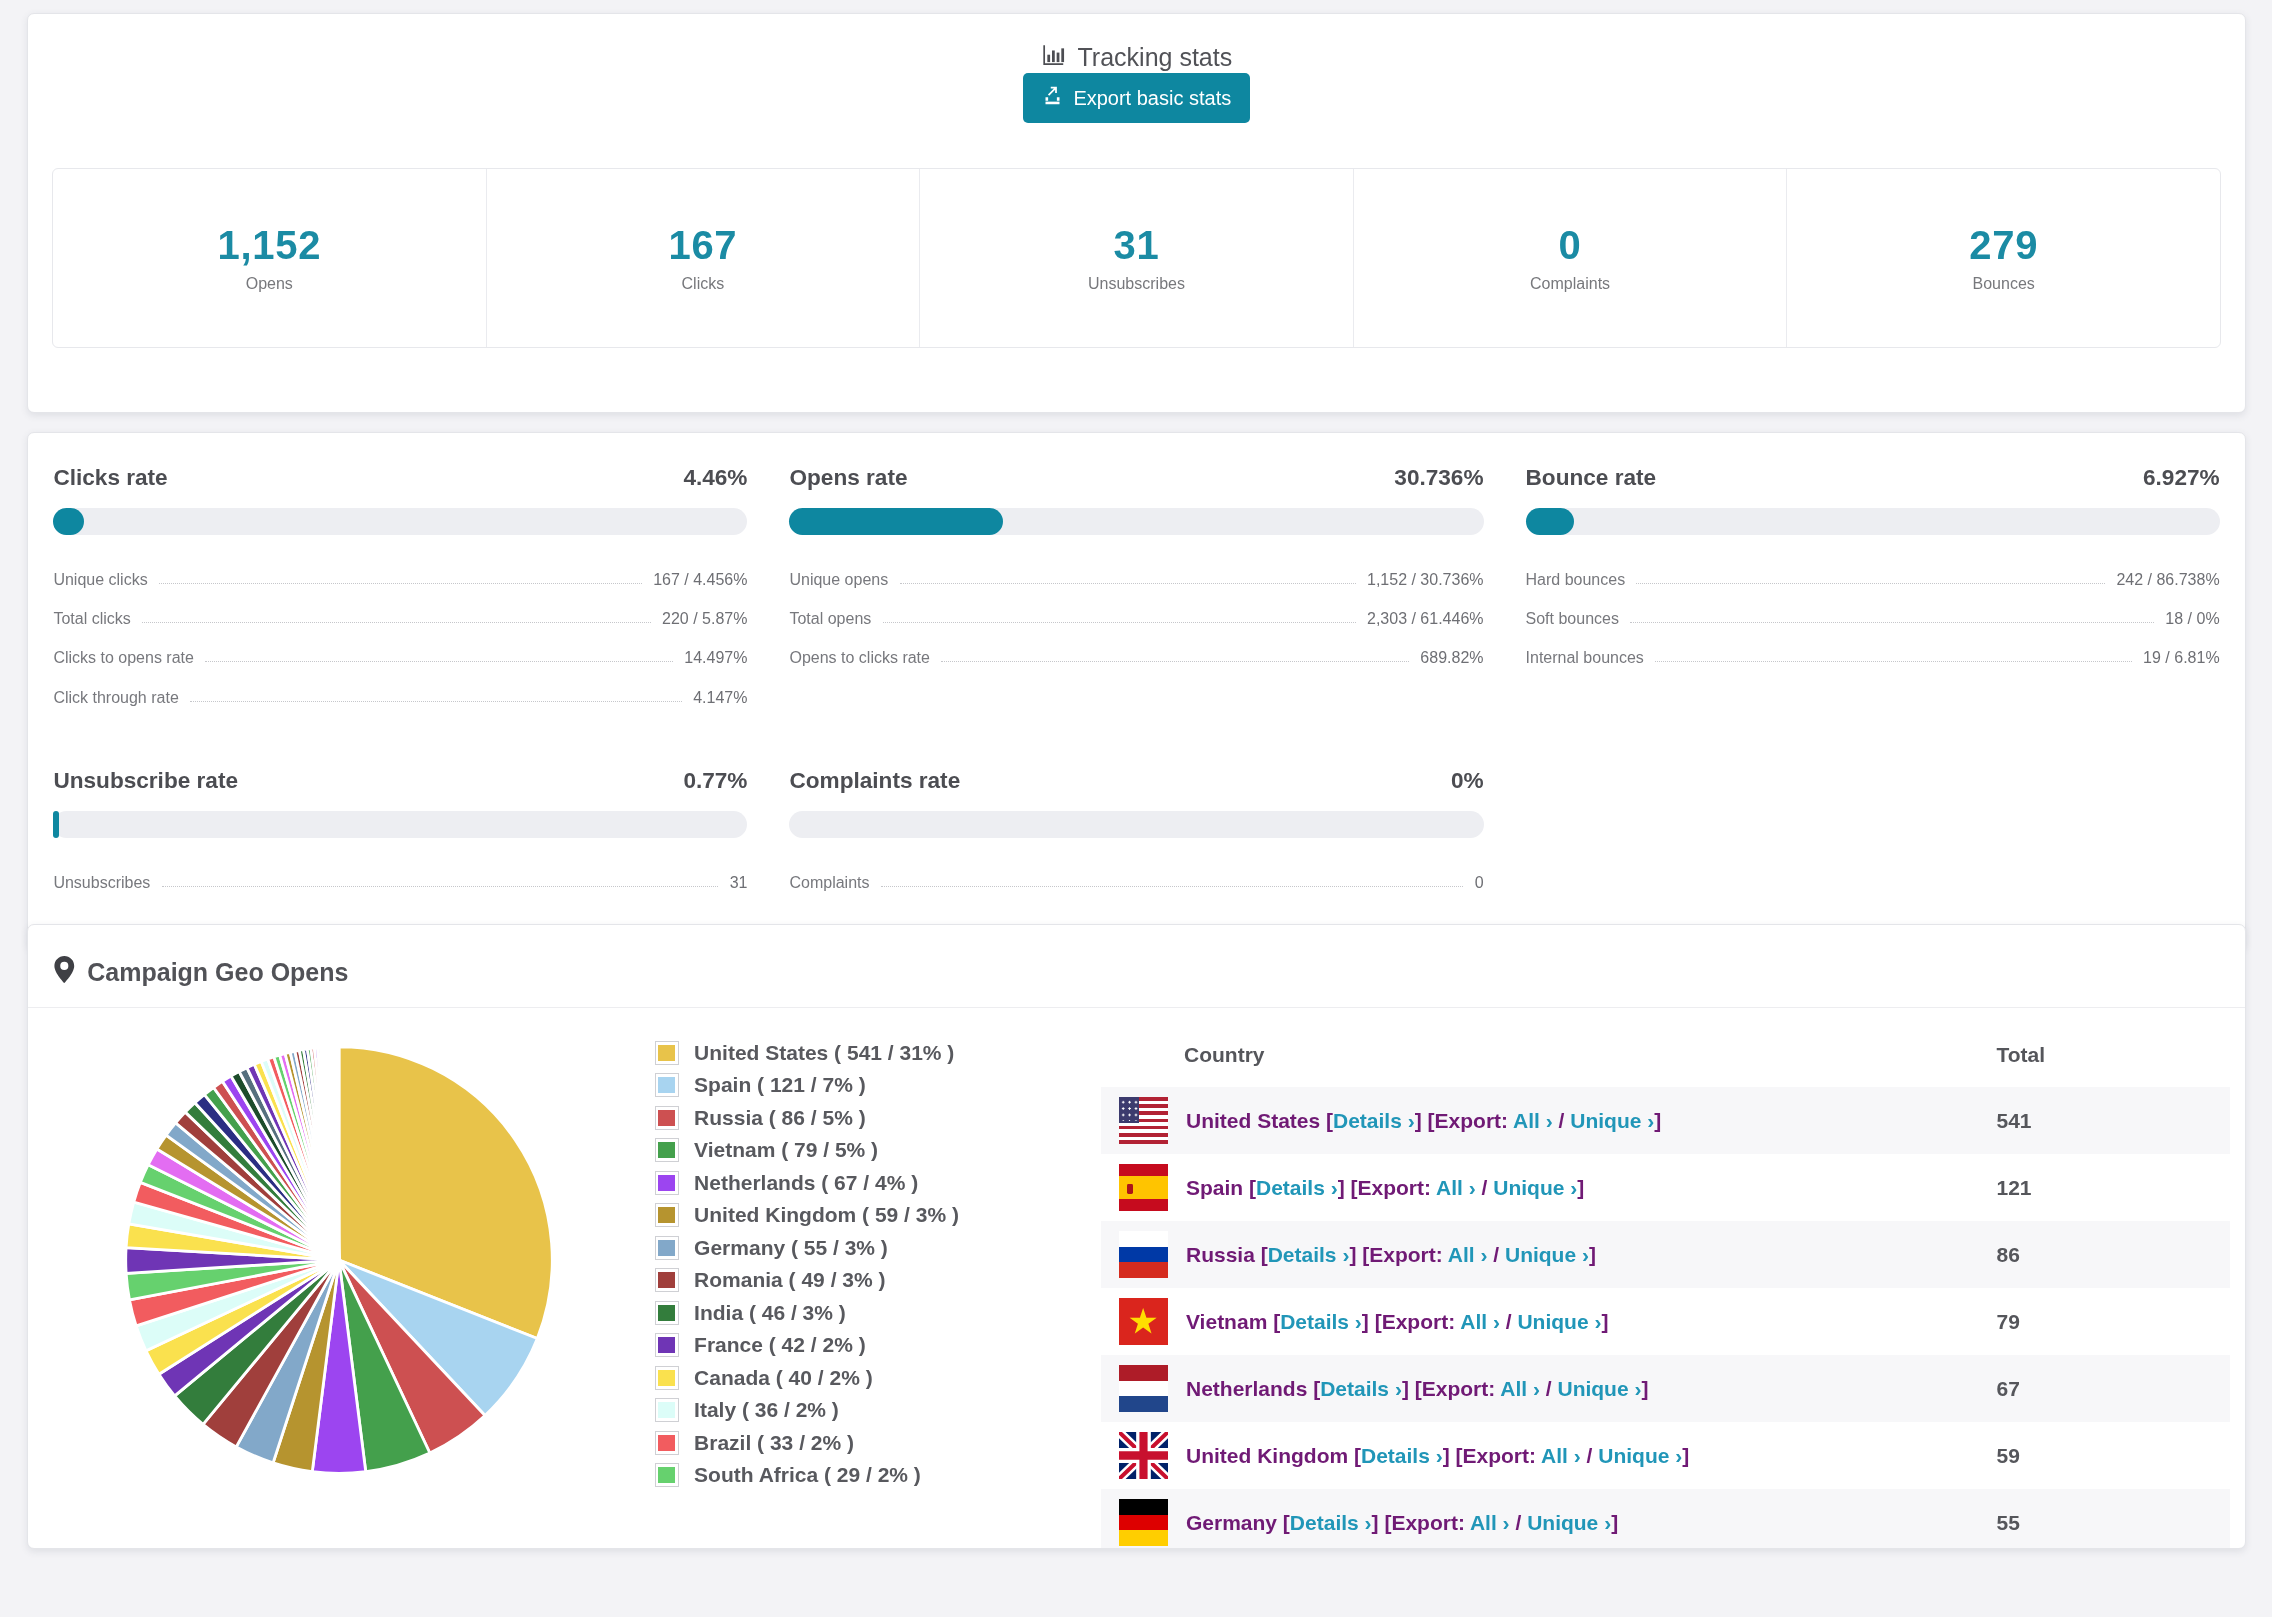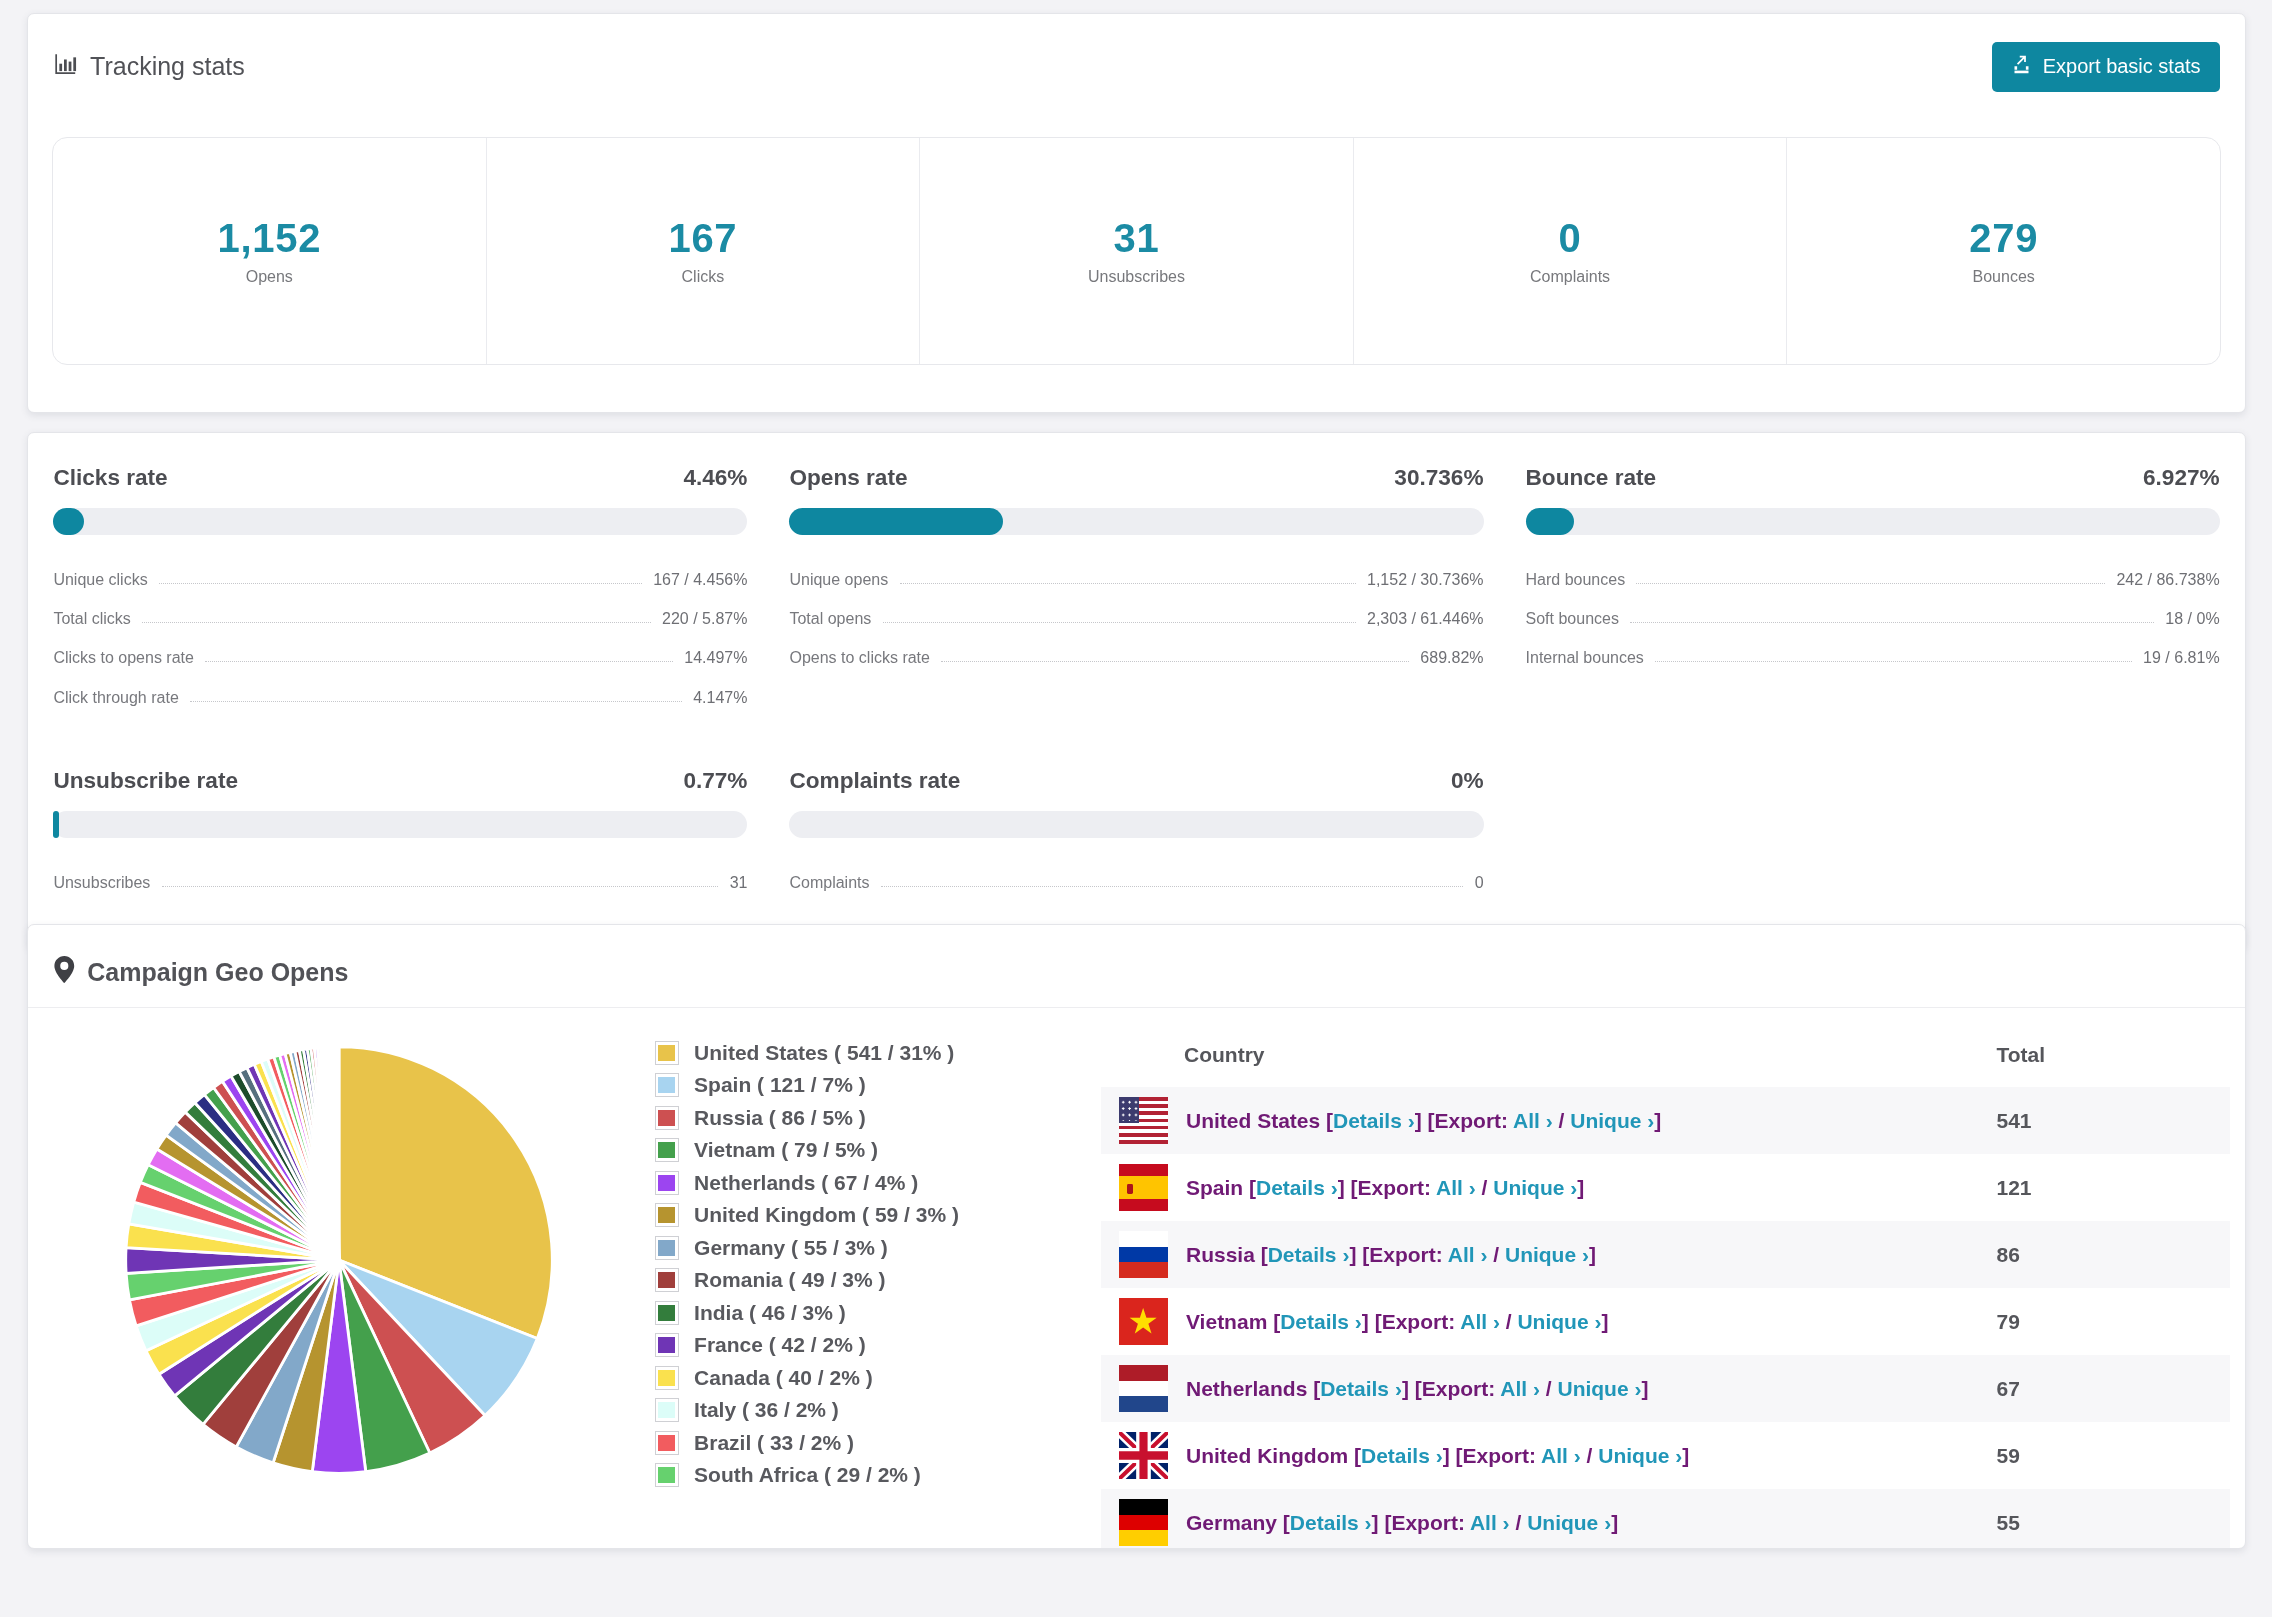--- a/index.html
+++ b/index.html
@@ -14,31 +14,31 @@
   .card{
     position:absolute; left:27px; width:2219px; background:#fff;
     border:0.7px solid #e4e5e9; border-radius:7px;
     box-shadow:0 2.8px 7px rgba(60,70,90,.10);
   }
   #card-tracking{ top:12.7px;  height:400px; }
   #card-rates   { top:432px; height:517px; }
   #card-geo     { top:924px; height:625px; overflow:hidden;font-weight:bold; }
 
   
-  .header-row{ display:flex; justify-content:space-between; align-items:center; padding:28px 25.4px 0 25.4px; }
+  .header-row{ display:flex; justify-content:space-between; align-items:center; padding:28px 25.4px 0 25.4px;flex-direction:column; }
   .card-title{ display:flex; align-items:center; gap:11.3px; font-size:25px; color:#515257; }
   .card-title svg{ flex:0 0 auto; }
   .btn-export{
     display:flex; align-items:center; gap:10.6px;
     background:var(--accent); color:#fff; font-size:20px;
     padding:12px 19px; border-radius:5px; border:none; cursor:pointer;
   }
   .stats-box{
-    margin:45px 24px 0 24px; height:228px;
-    border:0.7px solid #e7e8ec; border-radius:15px;
+    margin:45px 24px 0 24px; height:180px;
+    border:0.7px solid #e7e8ec; border-radius:6px;
     display:flex;
   }
   .stat-cell{ flex:1; display:flex; flex-direction:column; justify-content:center; align-items:center; }
   .stat-cell + .stat-cell{ border-left:0.7px solid #eaebef; }
   .stat-num{ font-size:40px; font-weight:bold; color:#1b8ba4; letter-spacing:0.7px; }
   .stat-lbl{ font-size:16px; color:#77787c; margin-top:7px; }
 
   
   .rates-grid{
     display:grid; grid-template-columns:repeat(3,1fr);

